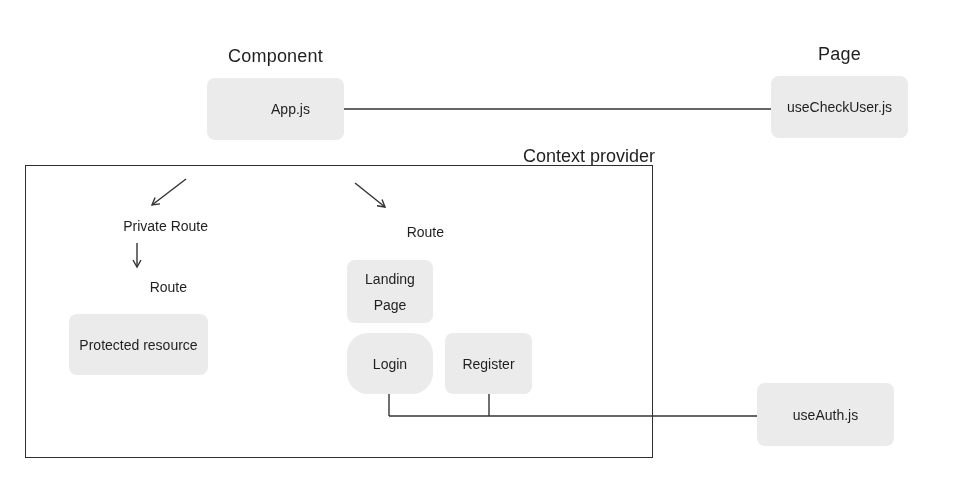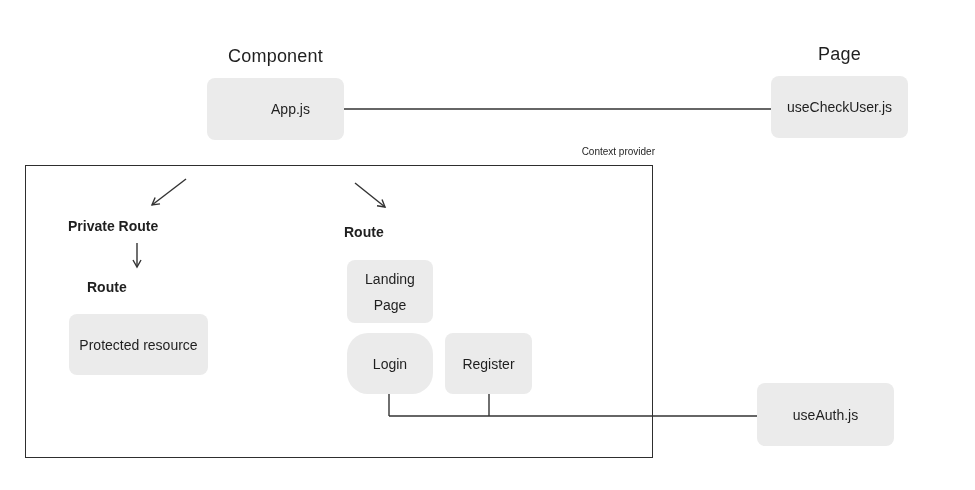--- a/index.html
+++ b/index.html
@@ -49,35 +49,34 @@
     font-size: 18px;
     font-weight: 500;
     letter-spacing: 0.2px;
     color: var(--text);
     text-align: center;
   }
   .flow-label {
     position: absolute;
     font-size: 14px;
     color: var(--text);
-    text-align: left;
-    font-weight: bold;
+    text-align: right;
   }
   .ctx-box {
     position: absolute;
     left: 25px; top: 165px;
     width: 628px; height: 293px;
     border: 1.5px solid var(--border);
     background: transparent;
   }
   .ctx-label {
     position: absolute;
     left: 455px; top: 146px;
     width: 200px;
-    font-size: 10px;
+    font-size: 18px;
     text-align: right;
     color: var(--text);
   }
   .wrap-label {
     display: block;
     width: 64px;
     line-height: 26px;
     text-align: center;
   }
   

